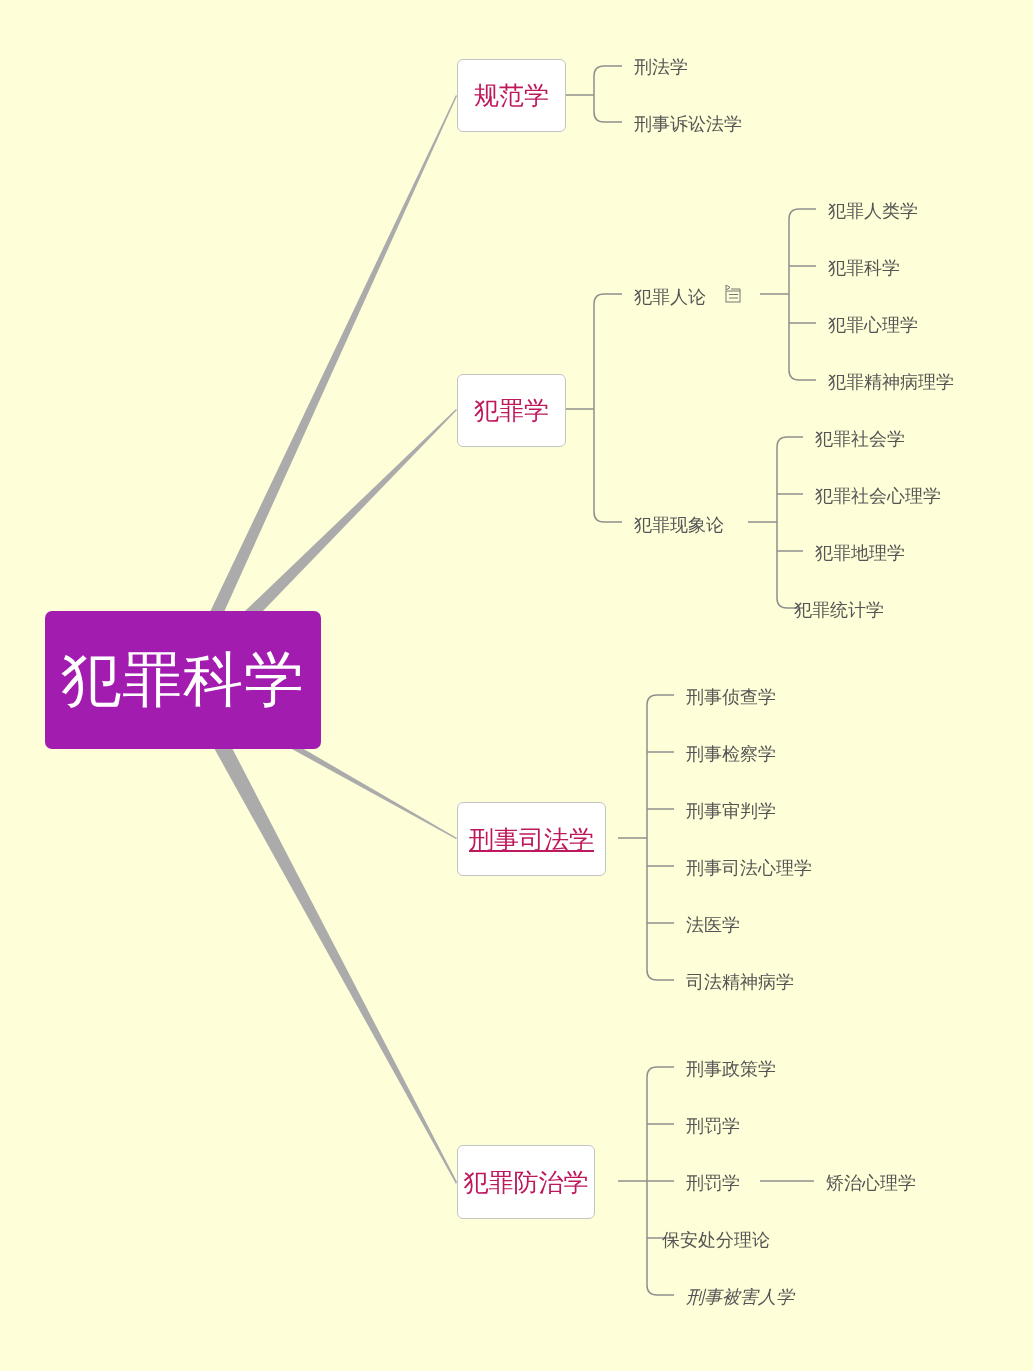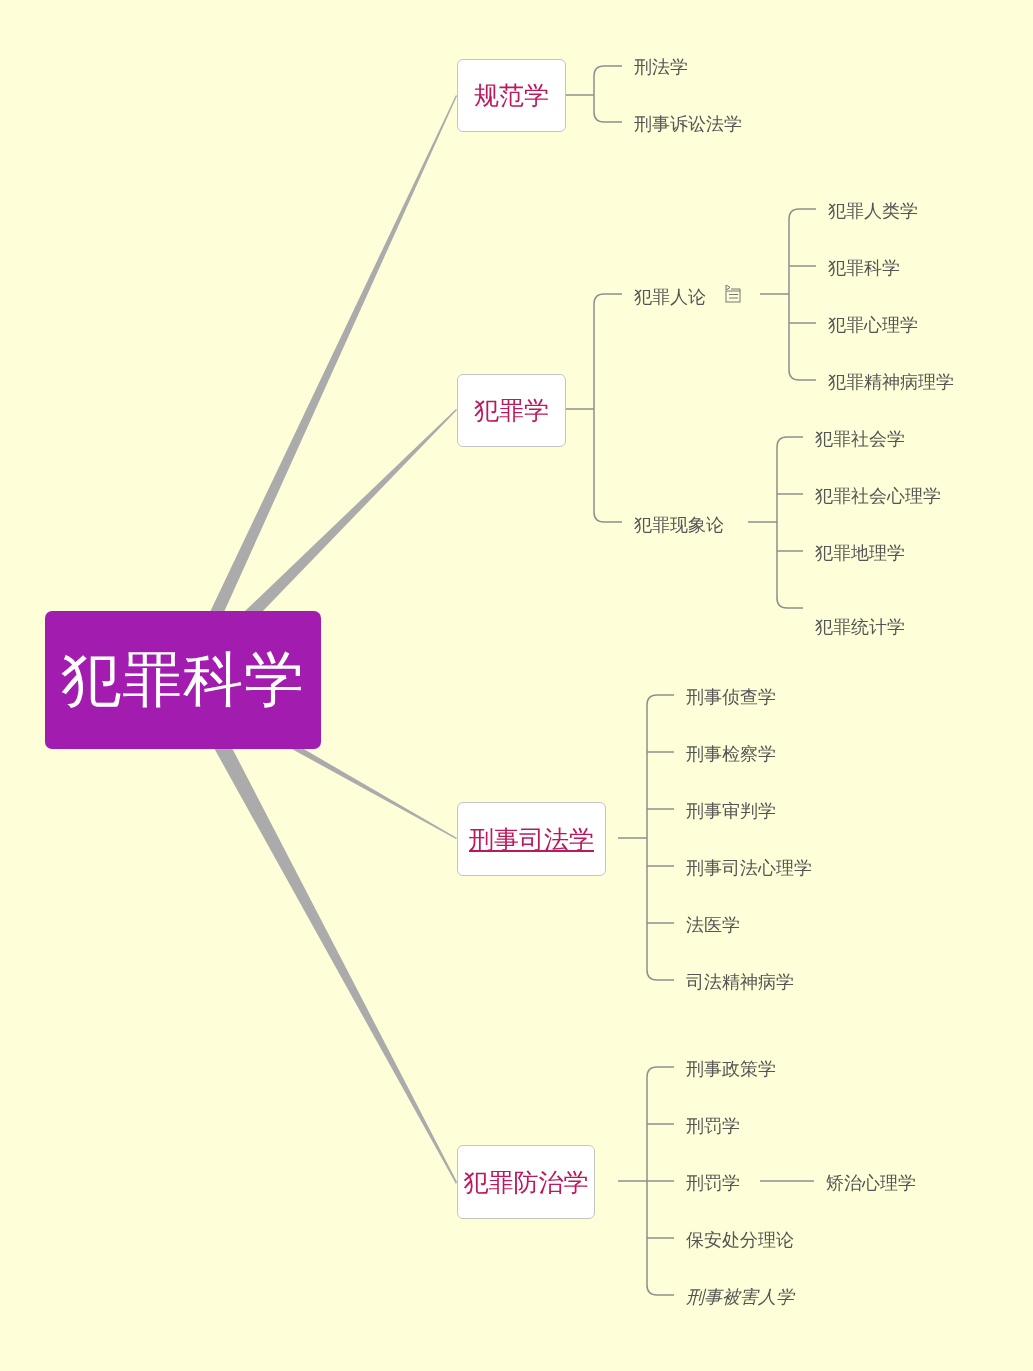--- a/index.html
+++ b/index.html
@@ -95,27 +95,27 @@
 <div class="sub" style="left:634px;top:513px;">犯罪现象论</div>
 
 <div class="sub" style="left:828px;top:199px;">犯罪人类学</div>
 <div class="sub" style="left:828px;top:256px;">犯罪科学</div>
 <div class="sub" style="left:828px;top:313px;">犯罪心理学</div>
 <div class="sub" style="left:828px;top:370px;">犯罪精神病理学</div>
 
 <div class="sub" style="left:815px;top:427px;">犯罪社会学</div>
 <div class="sub" style="left:815px;top:484px;">犯罪社会心理学</div>
 <div class="sub" style="left:815px;top:541px;">犯罪地理学</div>
-<div class="sub" style="left:815px;top:598px;margin-top:17px;">犯罪统计学</div>
+<div class="sub" style="left:794px;top:598px;">犯罪统计学</div>
 
 <div class="sub" style="left:686px;top:685px;">刑事侦查学</div>
 <div class="sub" style="left:686px;top:742px;">刑事检察学</div>
 <div class="sub" style="left:686px;top:799px;">刑事审判学</div>
 <div class="sub" style="left:686px;top:856px;">刑事司法心理学</div>
 <div class="sub" style="left:686px;top:913px;">法医学</div>
 <div class="sub" style="left:686px;top:970px;">司法精神病学</div>
 
 <div class="sub" style="left:686px;top:1057px;">刑事政策学</div>
 <div class="sub" style="left:686px;top:1114px;">刑罚学</div>
 <div class="sub" style="left:686px;top:1171px;">刑罚学</div>
 <div class="sub" style="left:826px;top:1171px;">矫治心理学</div>
-<div class="sub" style="left:686px;top:1228px;">保安处分理论</div>
+<div class="sub" style="left:662px;top:1228px;">保安处分理论</div>
 <div class="sub" style="left:686px;top:1285px;font-style:italic;">刑事被害人学</div>
 
 </body></html>

